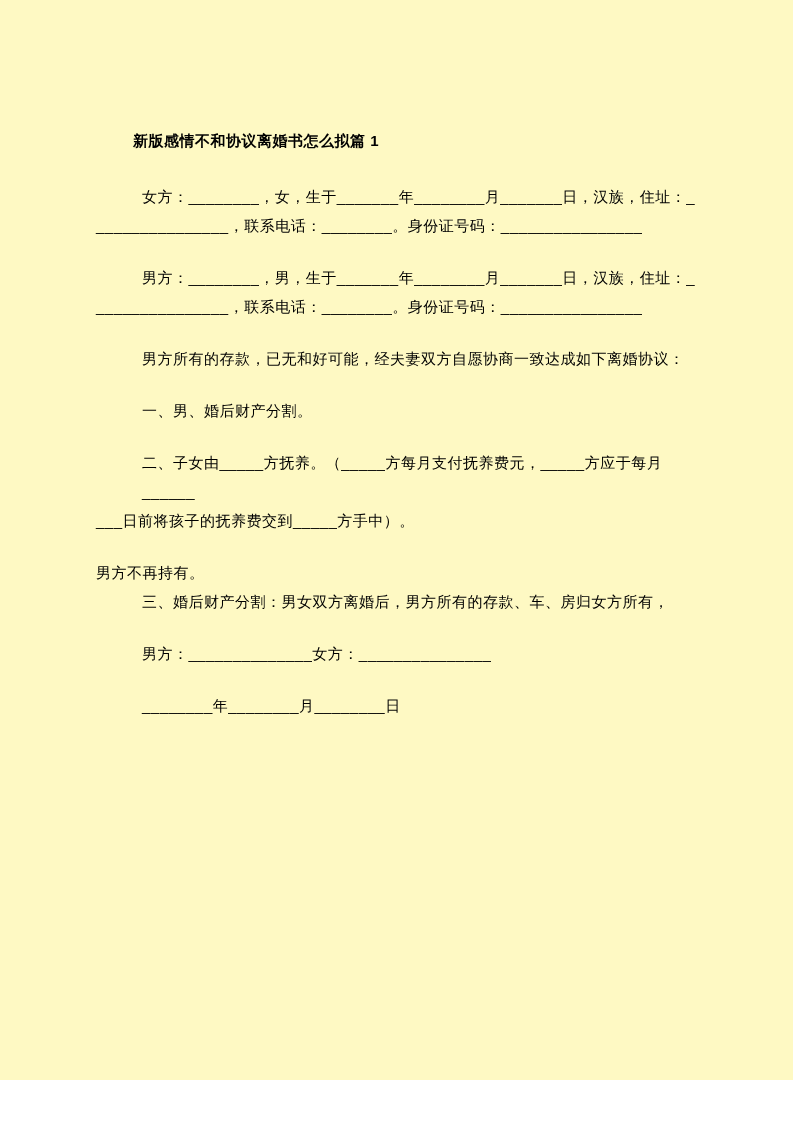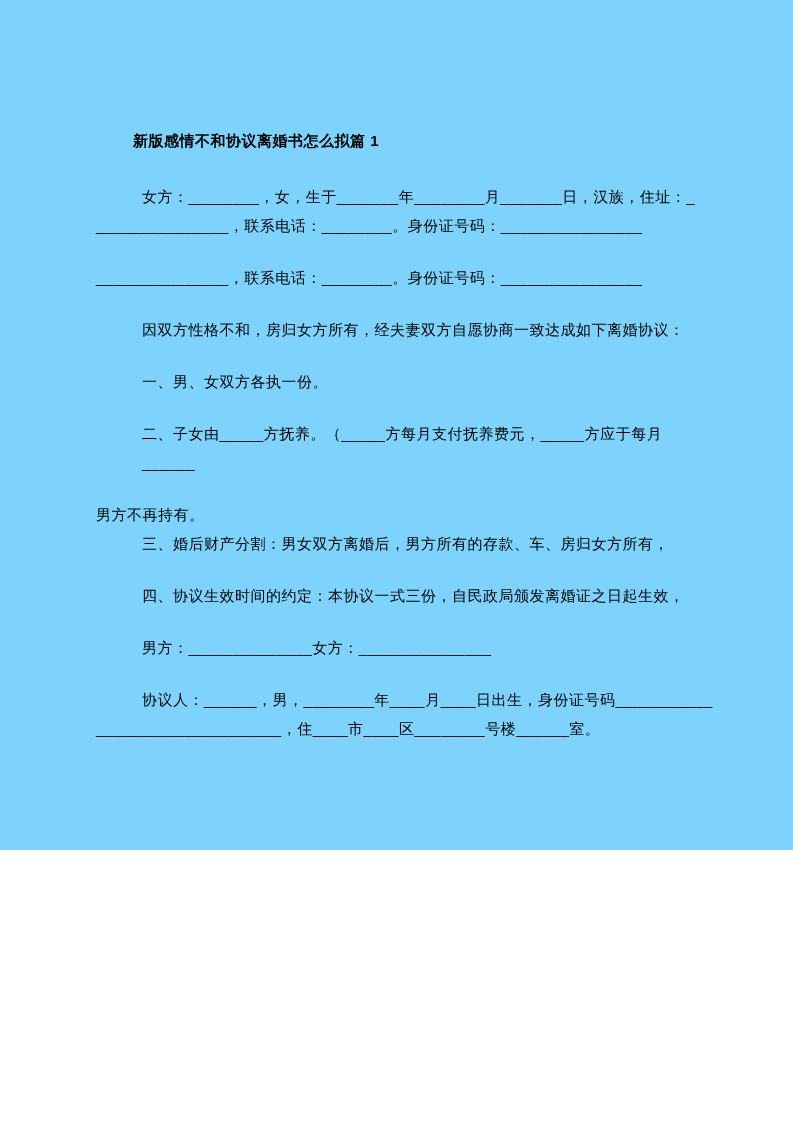--- a/index.html
+++ b/index.html
@@ -3,23 +3,23 @@
 <meta charset="utf-8">
 <style>
   html, body {
     margin: 0;
     padding: 0;
     background: #ffffff;
   }
   .page {
     position: relative;
     width: 793px;
-    height: 850px;
+    height: 1080px;
     margin: 0 auto;
-    background: #7dd3fc;
+    background: #fef9c3;
     box-sizing: border-box;
     padding: 126px 80px 48px 96px;
     font-family: "Liberation Sans", sans-serif;
     font-size: 15px;
     color: #000000;
     overflow: hidden;
   }
   .heading {
     font-size: 15px;
     font-weight: bold;
@@ -48,49 +48,49 @@
 <div class="page">
 
   <h2 class="heading">新版感情不和协议离婚书怎么拟篇 1</h2>
 
   <p class="para">
     <span class="line indent">女方：________，女，生于_______年________月_______日，汉族，住址：_</span>
     <span class="line">_______________，联系电话：________。身份证号码：________________</span>
   </p>
 
   <p class="para">
+    <span class="line indent">男方：________，男，生于_______年________月_______日，汉族，住址：_</span>
     <span class="line">_______________，联系电话：________。身份证号码：________________</span>
   </p>
 
   <p class="para">
-    <span class="line indent">因双方性格不和，房归女方所有，经夫妻双方自愿协商一致达成如下离婚协议：</span>
+    <span class="line indent">男方所有的存款，已无和好可能，经夫妻双方自愿协商一致达成如下离婚协议：</span>
   </p>
 
   <p class="para">
-    <span class="line indent">一、男、女双方各执一份。</span>
+    <span class="line indent">一、男、婚后财产分割。</span>
   </p>
 
   <p class="para">
     <span class="line indent">二、子女由_____方抚养。（_____方每月支付抚养费元，_____方应于每月______</span>
+    <span class="line">___日前将孩子的抚养费交到_____方手中）。</span>
   </p>
 
   <p class="para">
     <span class="line">男方不再持有。</span>
     <span class="line indent">三、婚后财产分割：男女双方离婚后，男方所有的存款、车、房归女方所有，</span>
   </p>
 
   <p class="para">
-    <span class="line indent">四、协议生效时间的约定：本协议一式三份，自民政局颁发离婚证之日起生效，</span>
   </p>
 
 
   <p class="para">
     <span class="line indent">男方：______________女方：_______________</span>
   </p>
 
+  <p class="para">
+    <span class="line indent">________年________月________日</span>
+  </p>
 
 
-  <p class="para">
-    <span class="line indent">协议人：______，男，________年____月____日出生，身份证号码___________</span>
-    <span class="line">_____________________，住____市____区________号楼______室。</span>
-  </p>
 
 </div>
 
 </body></html>

